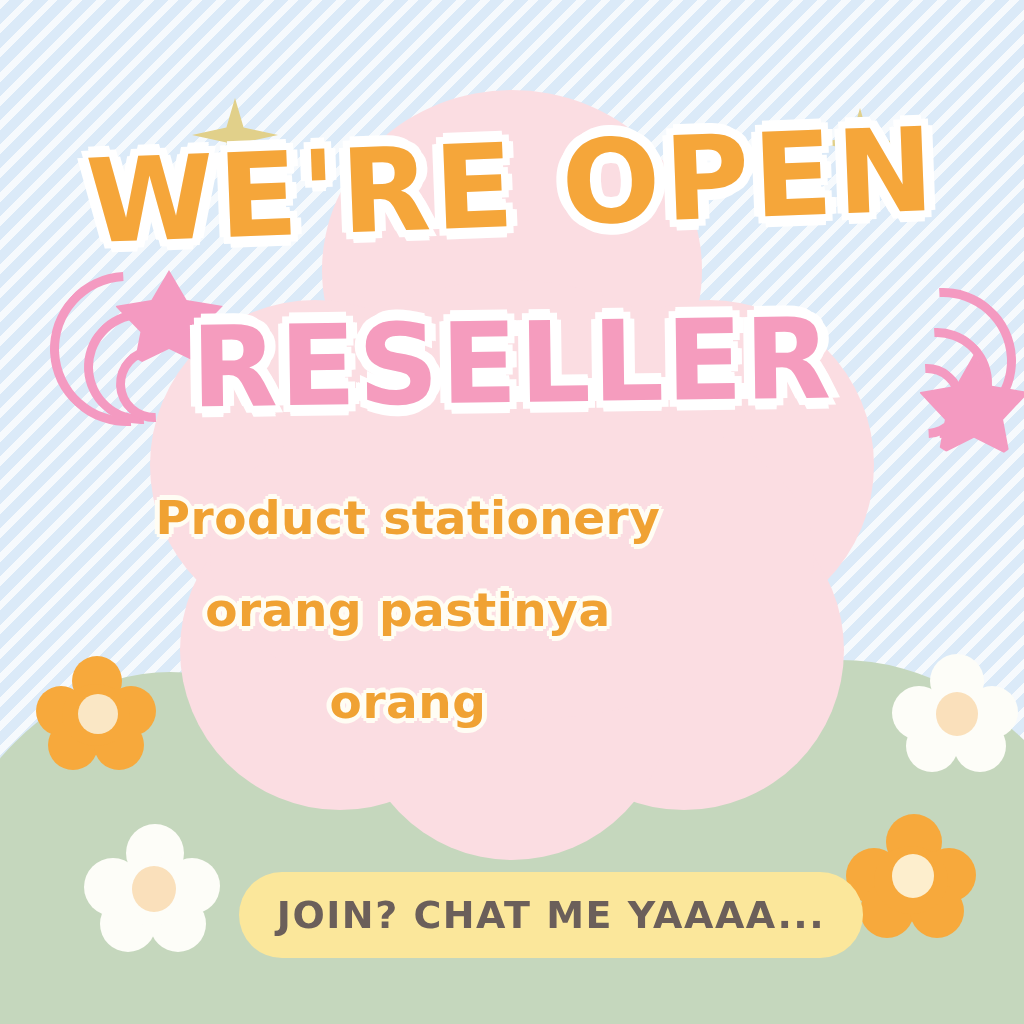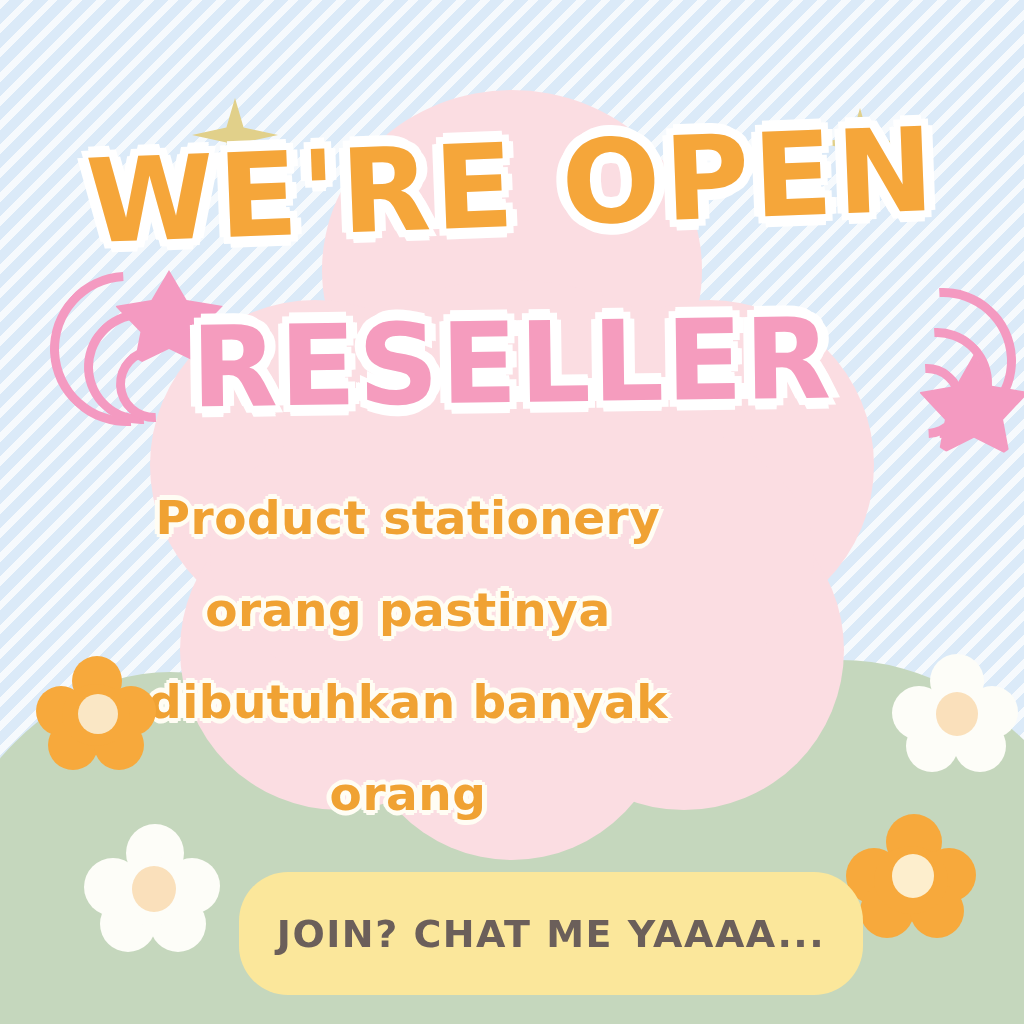--- a/index.html
+++ b/index.html
@@ -80,21 +80,21 @@
     font-family:"DejaVu Sans",sans-serif;font-weight:bold;
     font-size:47px;line-height:92px;color:#f0a233;letter-spacing:0.5px;
     text-shadow:
       -4px 0 0 #fffdf4, 4px 0 0 #fffdf4, 0 -4px 0 #fffdf4, 0 4px 0 #fffdf4,
       -3px -3px 0 #fffdf4, 3px -3px 0 #fffdf4, -3px 3px 0 #fffdf4, 3px 3px 0 #fffdf4,
       -5px 0 0 #fffdf4, 5px 0 0 #fffdf4, 0 -5px 0 #fffdf4, 0 5px 0 #fffdf4;
   }
 
   
   #cta{
-    position:absolute;left:239px;top:872px;width:624px;height:123px;
+    position:absolute;left:239px;top:872px;width:624px;height:86px;
     background:#fbe79b;border-radius:49px;
     display:flex;align-items:center;justify-content:center;
   }
   #cta-label{
     font-family:"DejaVu Sans",sans-serif;font-weight:bold;
     font-size:38px;letter-spacing:1.5px;color:#6b5f5a;
   }
 </style>
 </head>
 <body>
@@ -135,21 +135,20 @@
   <div class="sparkle" style="left:192px;top:98px;width:86px;height:74px;"></div>
   <div class="sparkle" style="left:820px;top:108px;width:80px;height:70px;"></div>
 
   <div class="headline" id="title-open">WE'RE OPEN</div>
 
   <div class="headline" id="title-reseller">RESELLER</div>
 
   <div id="body-copy">
     <div class="line">Product stationery</div>
     <div class="line">orang pastinya</div>
-    <div class="line">dibutuhkan banyak</div>
     <div class="line">orang</div>
   </div>
 
   <div class="flower" style="left:36px;top:656px;width:118px;height:114px;">
     <div class="petal" style="background:#f7a93c;left:36px; top:0px;  width:50px; height:50px;"></div>
     <div class="petal" style="background:#f7a93c;left:0px;  top:30px; width:50px; height:50px;"></div>
     <div class="petal" style="background:#f7a93c;left:70px; top:30px; width:50px; height:50px;"></div>
     <div class="petal" style="background:#f7a93c;left:12px; top:64px; width:50px; height:50px;"></div>
     <div class="petal" style="background:#f7a93c;left:58px; top:64px; width:50px; height:50px;"></div>
     <div class="petal" style="background:#f7a93c;left:26px; top:28px; width:68px; height:62px;"></div>

